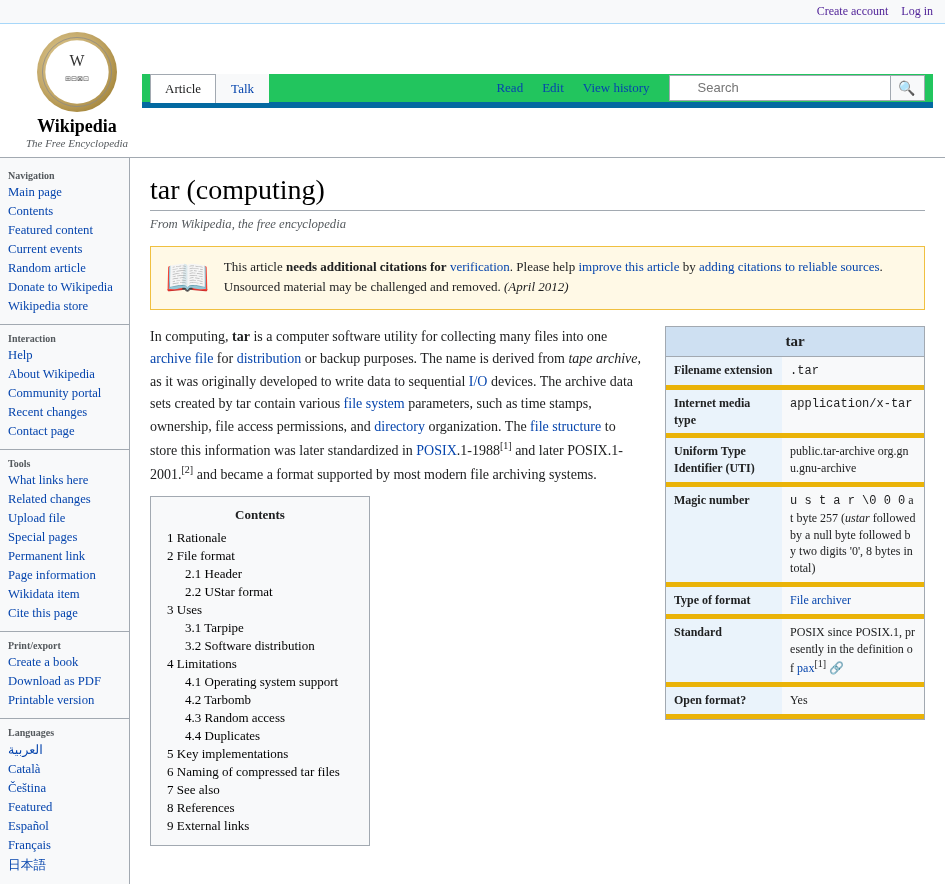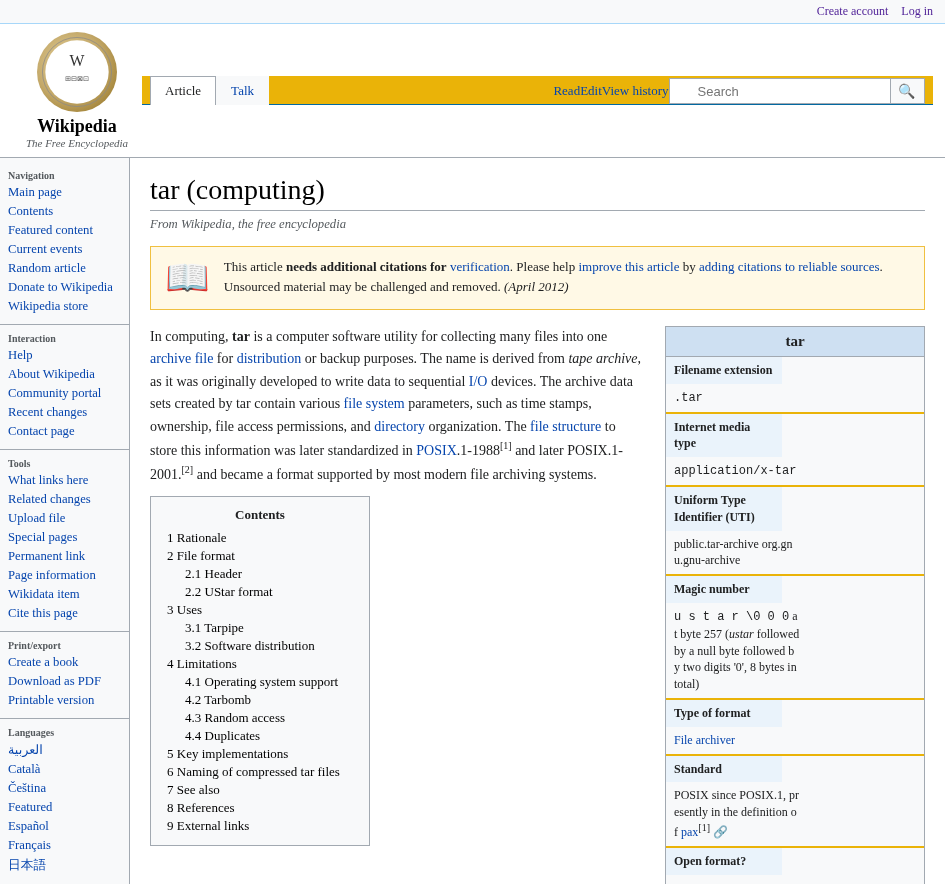--- a/index.html
+++ b/index.html
@@ -79,24 +79,24 @@
     .sidebar-divider { border: none; border-top: 1px solid #a2a9b1; margin: 4px 0; }
     
     
     #content-area {
       flex: 1;
       background: #fff;
     }
     
     
     #tab-bar {
-      background: #eab308;
-      border-bottom: 1px solid #0369a1;
-      display: flex;
-      align-items: flex-end;
+      background: #22c55e;
+      border-bottom: 6px solid #0369a1;
+      display: flex;
+      align-items: center;
       padding: 0;
     }
     .tab-left { display: flex; align-items: flex-end; padding-left: 8px; }
     .tab-item {
       padding: 6px 14px;
       font-size: 13px;
       color: #0645ad;
       cursor: pointer;
       border: 1px solid transparent;
       border-bottom: none;
@@ -107,21 +107,21 @@
       background: #fff;
       border-color: #a2a9b1;
       color: #202122;
       font-weight: normal;
     }
     .tab-right {
       display: flex;
       align-items: center;
       margin-left: auto;
       padding-right: 8px;
-      gap: 0;
+      gap: 19px;
     }
     .tab-right a { font-size: 13px; color: #0645ad; }
     #search-form {
       display: flex;
       align-items: center;
       border: 1px solid #a2a9b1;
       background: #fff;
       padding-left: 20px;
     }
     #search-input {
@@ -194,21 +194,21 @@
       max-width: 260px;
     }
     #info-table-title {
       background: #cee0f2;
       text-align: center;
       font-weight: bold;
       font-size: 15px;
       padding: 6px;
       border-bottom: 1px solid #a2a9b1;
     }
-    .info-row { display: flex; border-bottom: 2px solid #eab308; flex-direction: column; }
+    .info-row { display: flex; border-bottom: 5px solid #eab308; }
     .info-label {
       background: #eaf3fb;
       font-weight: bold;
       padding: 5px 8px;
       width: 45%;
       font-size: 12px;
       line-height: 1.4;
       vertical-align: top;
     }
     .info-value {

